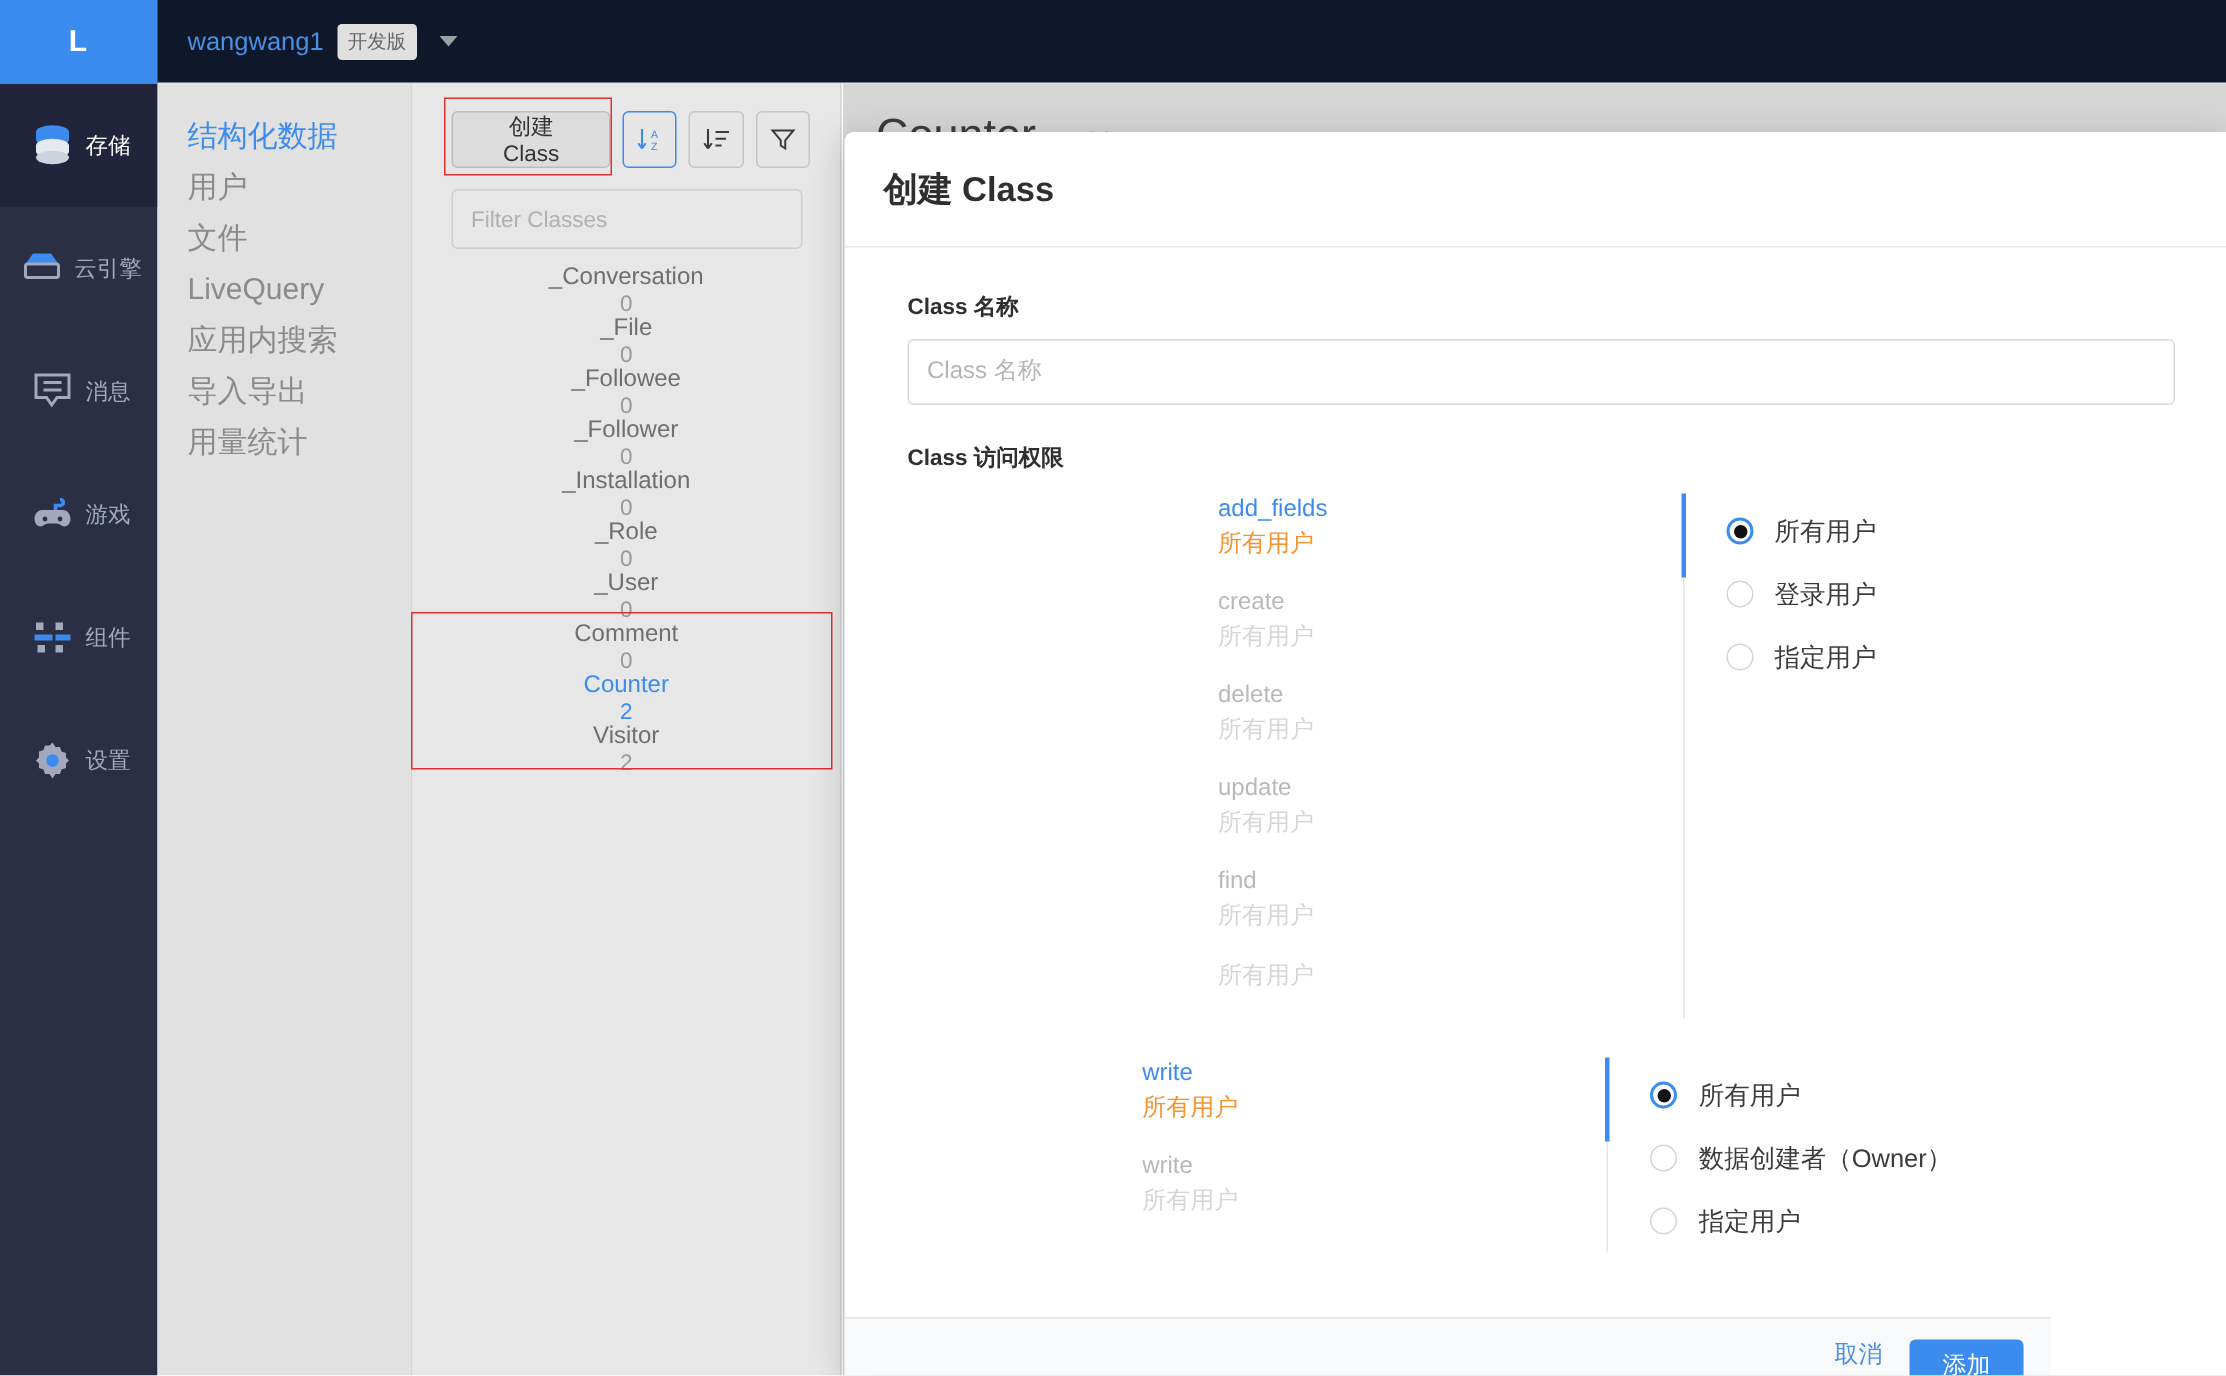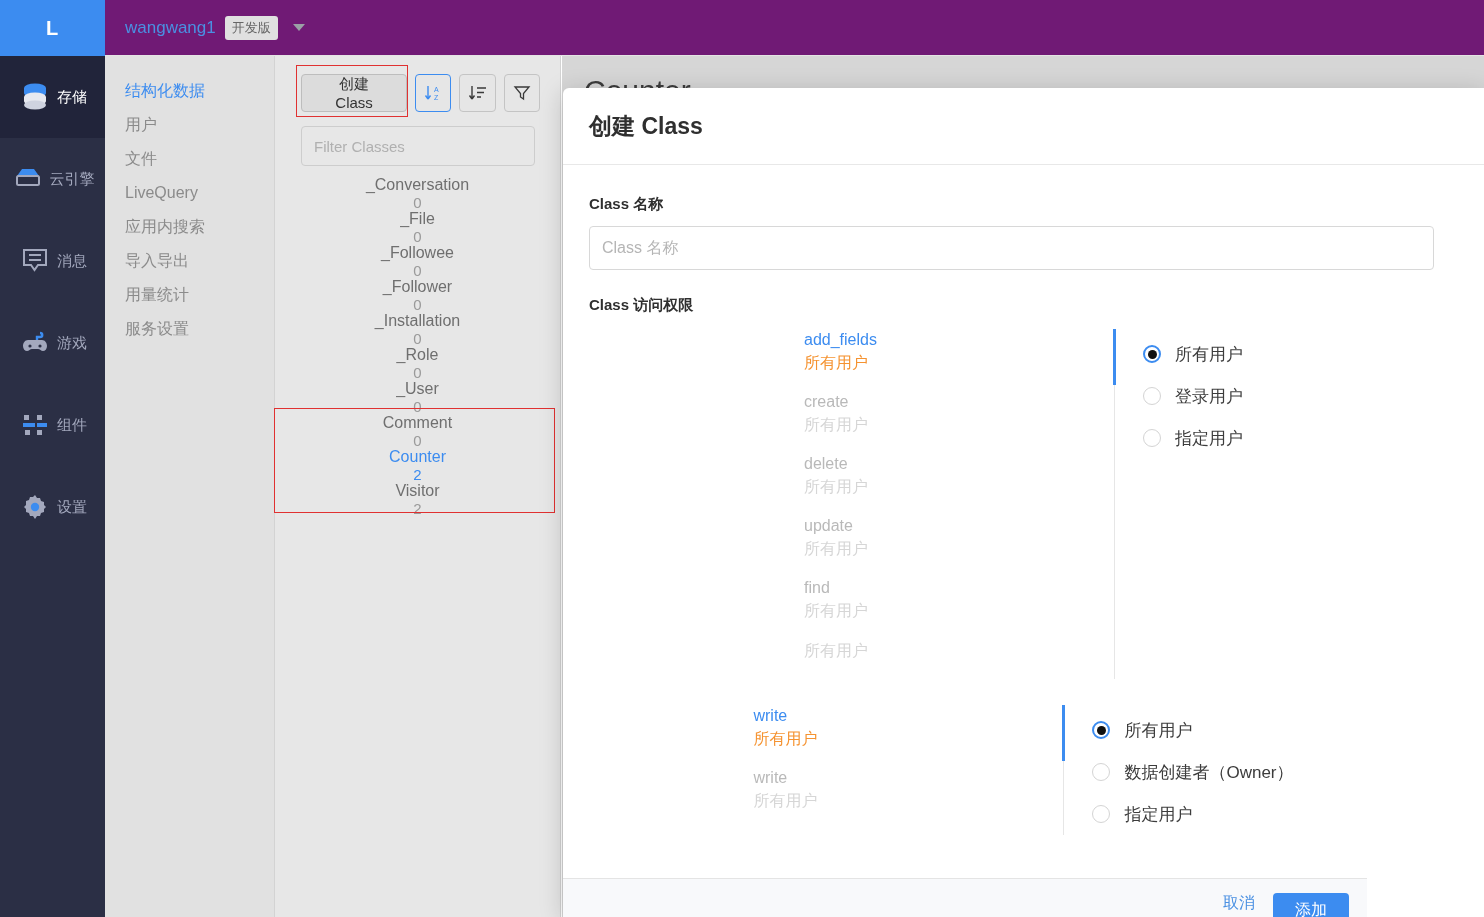--- a/index.html
+++ b/index.html
@@ -30,28 +30,28 @@
   .rail-ico { width: 34px; height: 30px; display: block; }
 
   
   .subnav {
     position: absolute; left: 105px; top: 56px; width: 170px; height: 861px;
     background: #e1e1e1; border-right: 1px solid #d3d3d3;
     padding-top: 18px;
   }
   .subnav-item {
     height: 34px; line-height: 34px; padding-left: 20px;
-    font-size: 16px; color: #8b8b8b; cursor: pointer; white-space: nowrap;
+    font-size: 20px; color: #8b8b8b; cursor: pointer; white-space: nowrap;
   }
   .subnav-item.active { color: #3c8cf0; }
 
   
   .topbar {
     position: absolute; left: 105px; top: 0; width: 1379px; height: 56px;
-    background: #701a75; border-bottom: 1px solid #e4e4e4;
+    background: #0f172a; border-bottom: 1px solid #e4e4e4;
     display: flex; align-items: center; padding-left: 20px; gap: 9px;
   }
   .app-name { color: #4a90e2; font-size: 17px; }
   .app-badge {
     background: #e0e0e0; color: #666; font-size: 13px;
     padding: 3px 7px; border-radius: 3px;
   }
   .caret-down {
     width: 0; height: 0; border-left: 6px solid transparent;
     border-right: 6px solid transparent; border-top: 7px solid #9aa0a6;
@@ -108,21 +108,21 @@
   .mask { position: absolute; inset: 0; background: transparent; }
   .modal {
     position: absolute; left: 563px; top: 88px; width: 921px; height: 829px;
     background: #ffffff; border-radius: 6px 0 0 0;
     box-shadow: 0 4px 24px rgba(0,0,0,.18);
     overflow: hidden;
   }
   .modal-head { height: 77px; display: flex; align-items: center; padding-left: 26px;
                 border-bottom: 1px solid #e8e8e8; }
   .modal-title { font-size: 23px; font-weight: bold; color: #2f2f2f; }
-  .modal-body { padding: 30px 26px 0 26px; position: relative; height: 713px; }
+  .modal-body { padding: 30px 26px 0 26px; position: relative; height: 713px; margin-left: 16px; }
   .fld-label { font-size: 15px; font-weight: bold; color: #2f2f2f; margin-bottom: 12px; }
   .txt-input {
     width: 845px; height: 44px; border: 1px solid #d8d8d8; border-radius: 4px;
     padding: 0 12px; font-size: 16px; color: #333;
     font-family: "Liberation Sans", sans-serif;
   }
   .txt-input::placeholder { color: #b5b5b5; }
   .sec { margin-top: 26px; position: relative; }
   .sec-title { font-size: 15px; font-weight: bold; color: #2f2f2f; margin-bottom: 14px; }
   .perm-wrap { display: flex; justify-content: center; }
@@ -238,21 +238,20 @@
 
   <div class="subnav">
     <div id="subnav-items">
         <div class="subnav-item active">结构化数据</div>
         <div class="subnav-item">用户</div>
         <div class="subnav-item">文件</div>
         <div class="subnav-item">LiveQuery</div>
         <div class="subnav-item">应用内搜索</div>
         <div class="subnav-item">导入导出</div>
         <div class="subnav-item">用量统计</div>
-        <div class="subnav-item">服务设置</div>
       </div>
   </div>
 
   <div class="bgmain">
     <div class="bg-title">
       <span>Counter</span><span class="bg-sub">0 object</span>
     </div>
     <div class="bg-table">
       <div id="bg-rows">
           <div class="bg-tr alt"></div>

